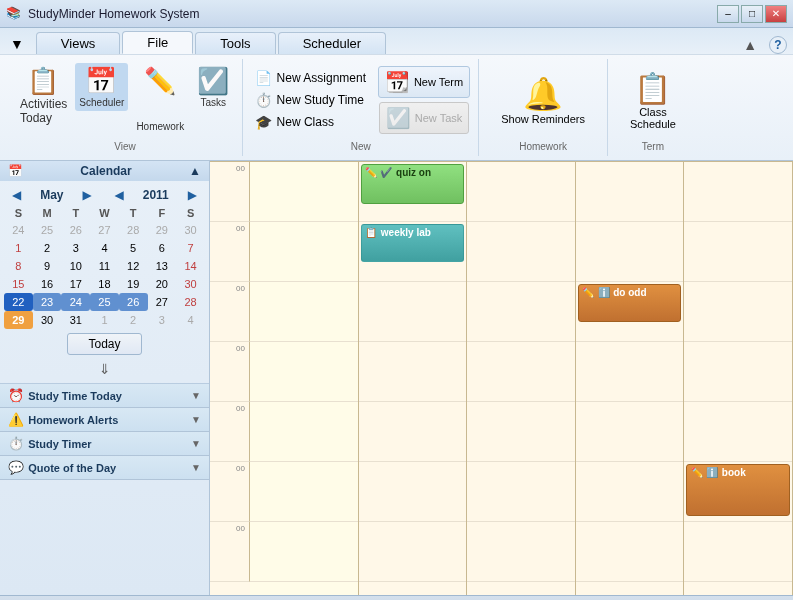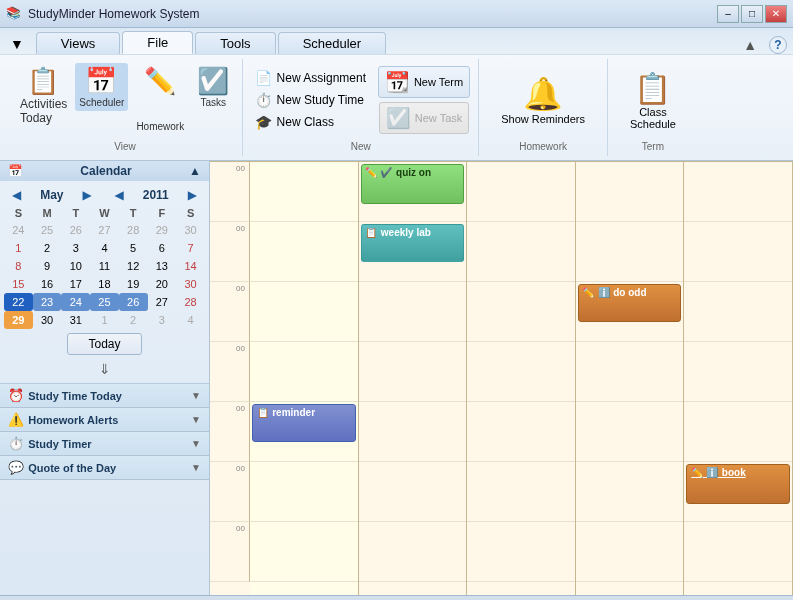--- a/index.html
+++ b/index.html
@@ -386,21 +386,20 @@
         </div>
       <div class="cal-days-grid" id="days-grid">
           <div class="cal-day-col today-col" style="flex: 1 1 0%; position: relative;">
             <div class="cal-hour-slot"></div>
             <div class="cal-hour-slot"></div>
             <div class="cal-hour-slot"></div>
             <div class="cal-hour-slot"></div>
             <div class="cal-hour-slot"></div>
             <div class="cal-hour-slot"></div>
             <div class="cal-hour-slot"></div>
-            <div class="cal-event event-blue" style="top: 242px; height: 38px;">📋   reminder</div>
           </div>
           <div class="cal-day-col" style="flex: 1 1 0%; position: relative;">
             <div class="cal-hour-slot"></div>
             <div class="cal-hour-slot"></div>
             <div class="cal-hour-slot"></div>
             <div class="cal-hour-slot"></div>
             <div class="cal-hour-slot"></div>
             <div class="cal-hour-slot"></div>
             <div class="cal-hour-slot"></div>
             <div class="cal-event event-teal" style="top: 62px; height: 38px;">📋   weekly lab</div>
@@ -426,21 +425,21 @@
             <div class="cal-event event-orange" style="top: 122px; height: 38px;">✏️  ℹ️ do odd</div>
           </div>
           <div class="cal-day-col" style="flex: 1 1 0%; position: relative;">
             <div class="cal-hour-slot"></div>
             <div class="cal-hour-slot"></div>
             <div class="cal-hour-slot"></div>
             <div class="cal-hour-slot"></div>
             <div class="cal-hour-slot"></div>
             <div class="cal-hour-slot"></div>
             <div class="cal-hour-slot"></div>
-            <div class="cal-event event-orange" style="top: 302px; height: 40px; text-decoration: underline;">✏️  ℹ️ book</div>
+            <div class="cal-event event-orange" style="top: 302px; height: 52px;">✏️  ℹ️ book</div>
           </div>
         </div>
     </div>
   </div>
 </div>
 
 <div class="status-bar">
   <span>View: Scheduler</span>
   <span style="margin:0 8px; color:#888;">|</span>
   <span>⚠️</span>

